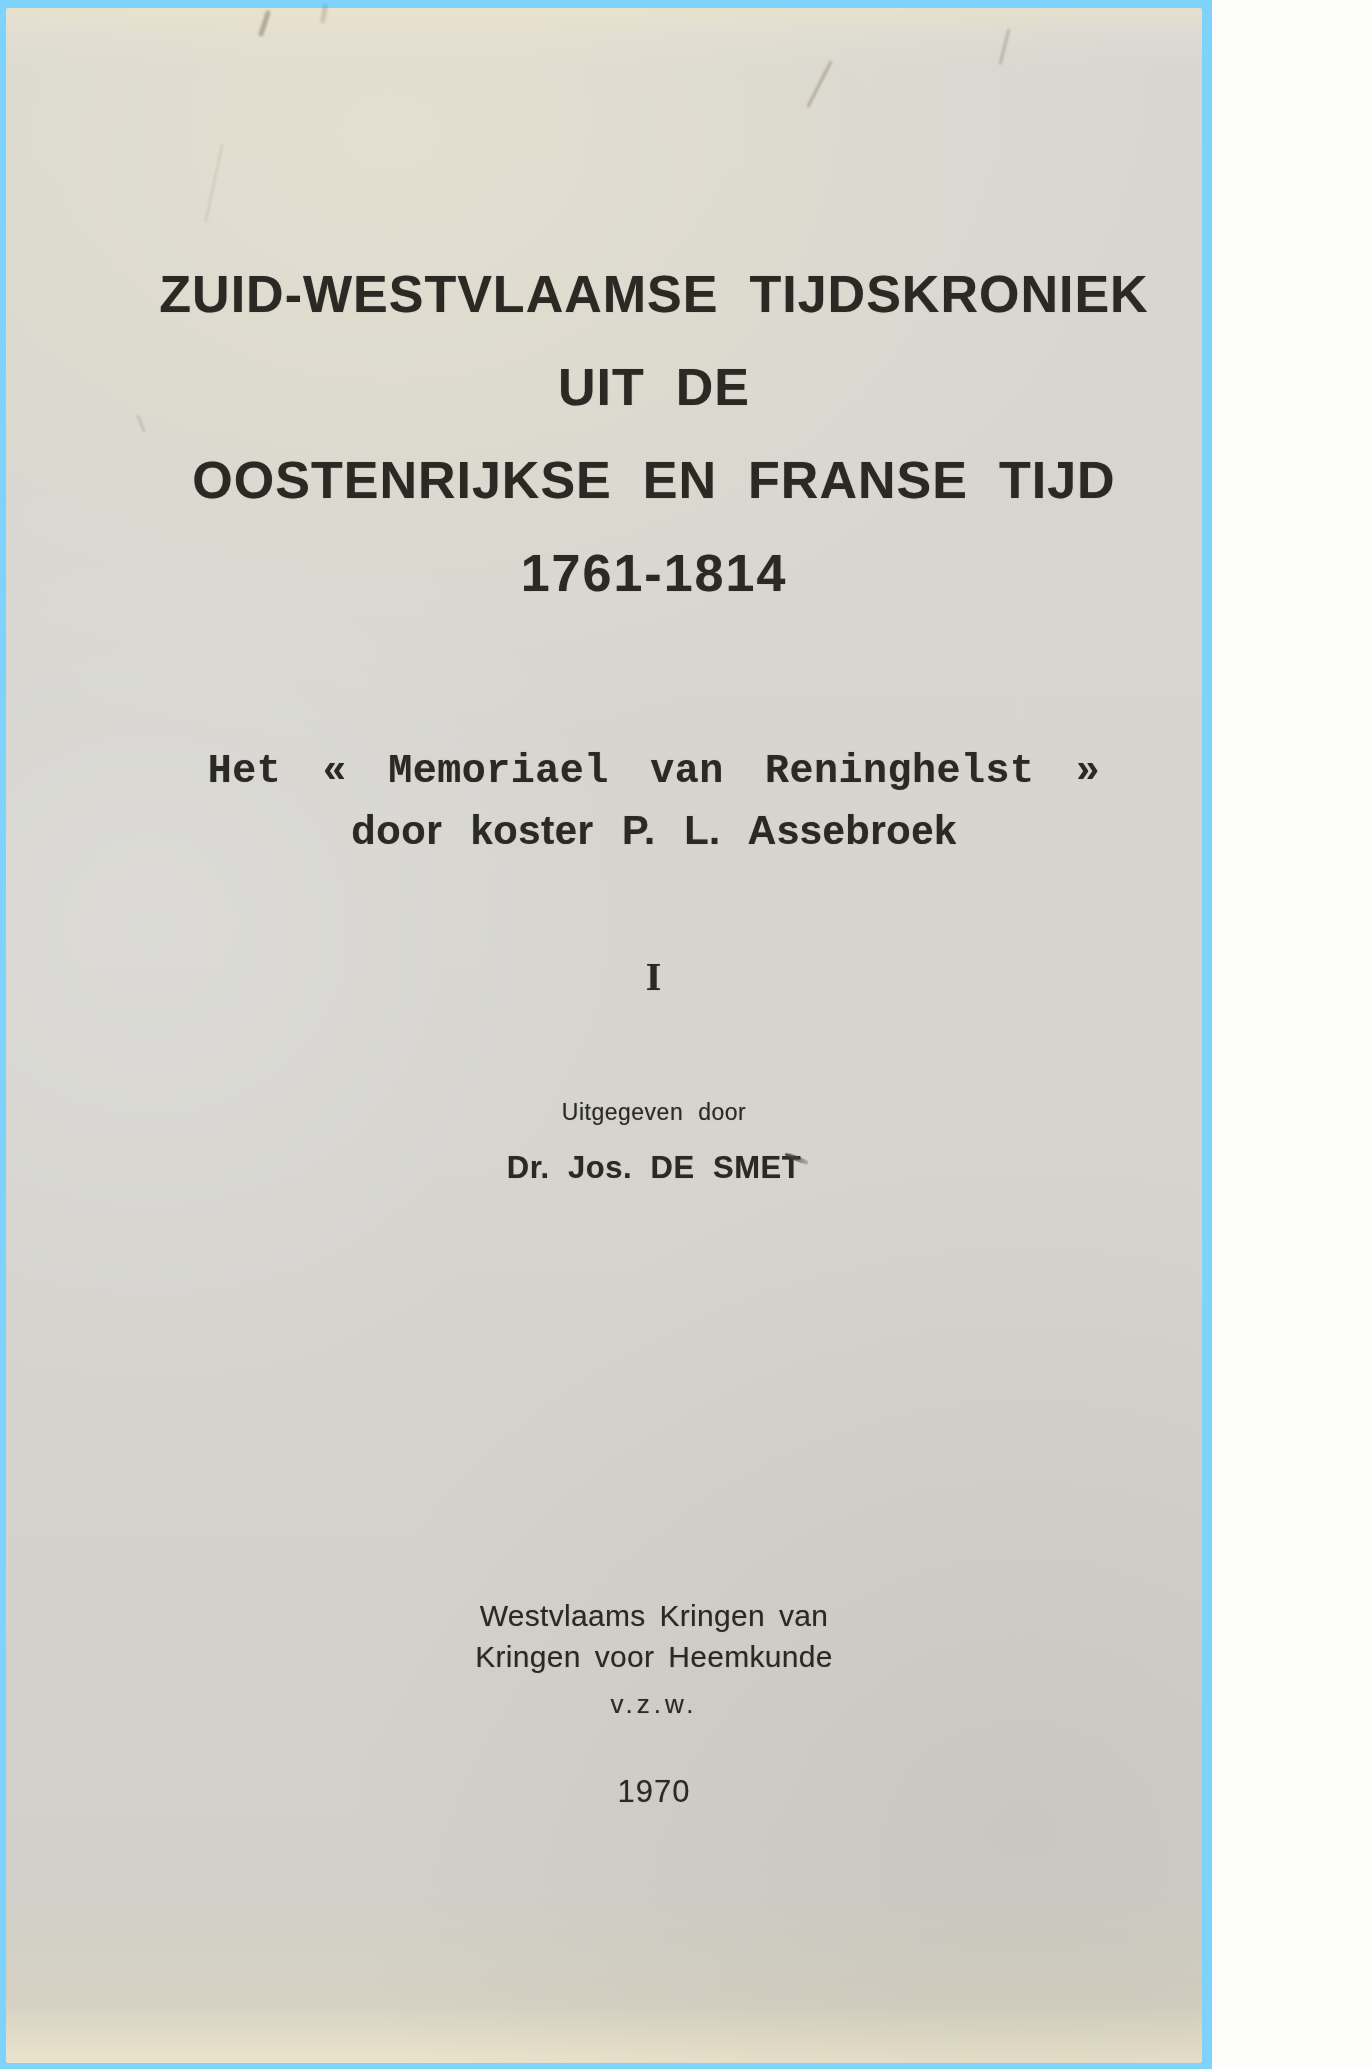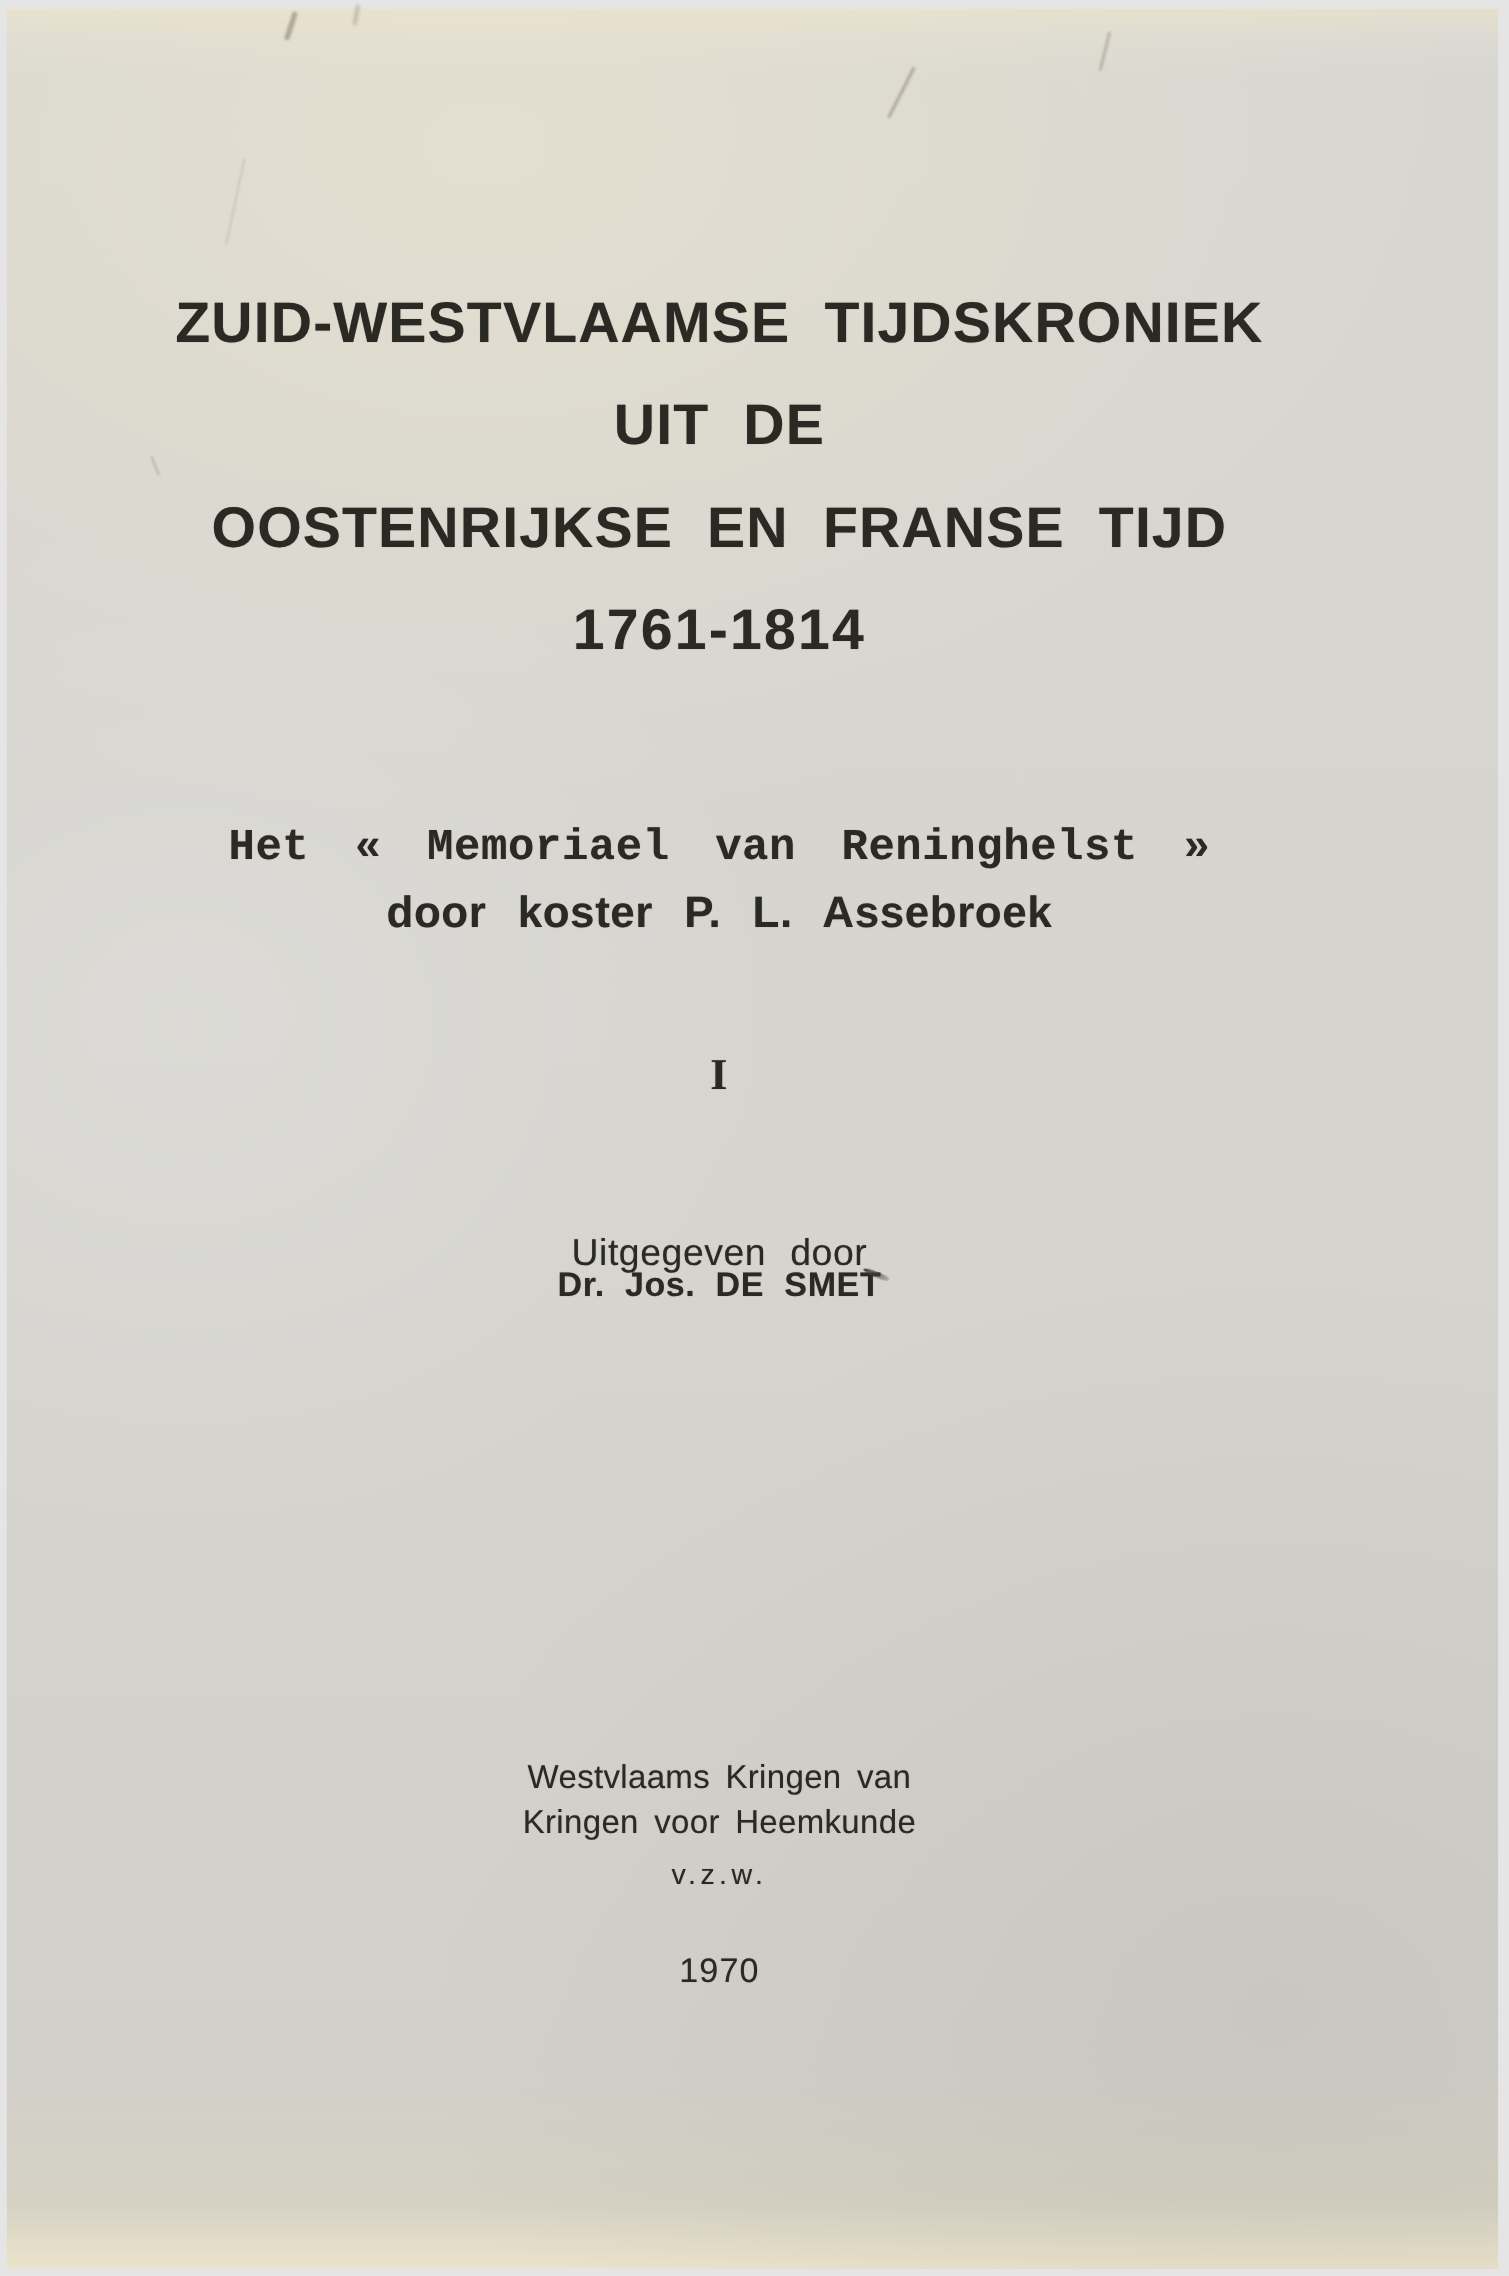--- a/index.html
+++ b/index.html
@@ -3,22 +3,22 @@
 <meta charset="utf-8">
 <style>
   html,body{margin:0;padding:0;}
   body{
     width:1372px;height:2069px;
     background:#fdfdfc;
     font-family:"Liberation Sans", sans-serif;
     overflow:hidden;
   }
   .scan{
-    position:relative;width:1372px;height:2069px;
-    background:#e5e5e5;
+    position:relative;width:1212px;height:2069px;
+    background:#7dd3fc;
   }
   
   .paper{
     position:absolute;left:6px;top:8px;right:10px;bottom:6px;
     border-radius:2px;
     background:
       radial-gradient(120% 55% at 32% 6%, rgba(238,230,206,0.55), rgba(238,230,206,0) 55%),
       radial-gradient(95% 55% at 85% 88%, rgba(118,116,108,0.10), rgba(118,116,108,0) 60%),
       radial-gradient(70% 40% at 12% 45%, rgba(255,255,255,0.14), rgba(255,255,255,0) 60%),
       linear-gradient(180deg,
@@ -50,21 +50,21 @@
     font-size:40px;font-weight:700;
     letter-spacing:0.5px;word-spacing:0.42em;
   }
   .s1{top:748px;font-family:Liberation Mono, monospace;}
   .s2{top:806px;}
   .volume{
     top:953px;
     font-family:"Liberation Serif", serif;
     font-size:40px;font-weight:700;letter-spacing:1px;
   }
-  .pub-intro{top:1099px;font-size:34px;letter-spacing:0.5px;word-spacing:0.35em;margin-top:20px;}
+  .pub-intro{top:1099px;font-size:23px;letter-spacing:0.5px;word-spacing:0.35em;}
   .pub-name {top:1149px;font-size:31px;font-weight:700;letter-spacing:0.5px;word-spacing:0.30em;}
   .pub-role {top:1205px;font-size:29px;letter-spacing:0.5px;}
   .org1 {top:1598px;font-size:30px;letter-spacing:0.3px;word-spacing:0.18em;}
   .org2 {top:1639px;font-size:30px;letter-spacing:0.3px;word-spacing:0.18em;}
   .legal{top:1689px;font-size:26px;letter-spacing:4px;}
   .place{top:1729px;font-size:31px;letter-spacing:0.3px;}
   .year {top:1773px;font-size:31px;letter-spacing:1px;}
 
   
   .artifact{position:absolute;pointer-events:none;}

